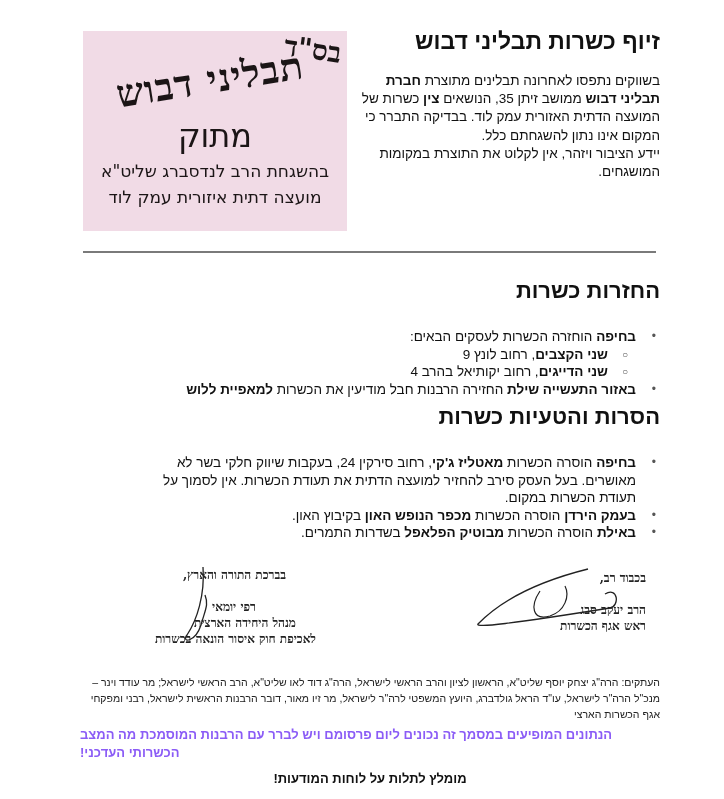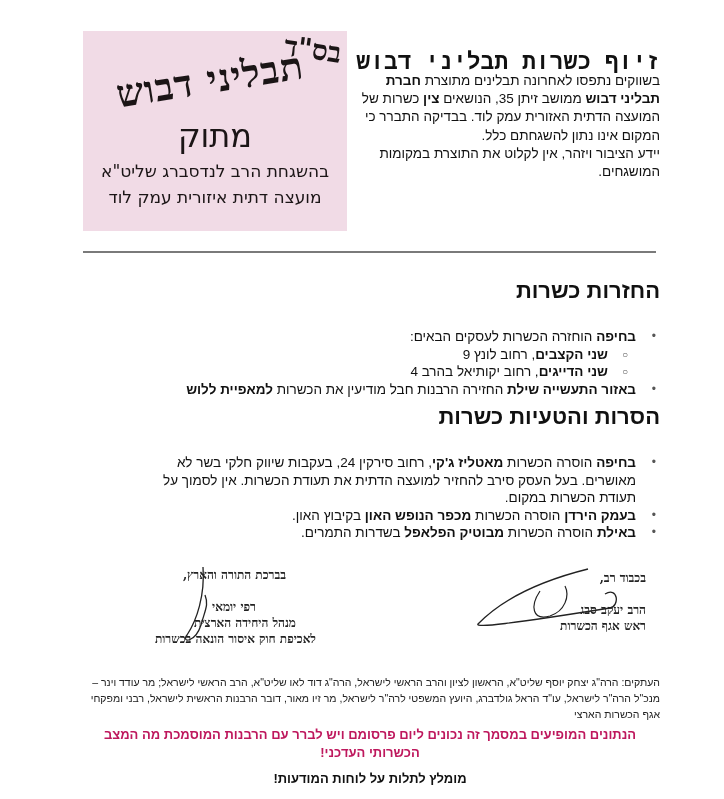--- a/index.html
+++ b/index.html
@@ -13,36 +13,36 @@
     .label-img {
       left: 83px; top: 31px; width: 264px; height: 200px;
       background: #f1dbe6; direction: rtl; text-align: center;
       font-family: "DejaVu Serif", serif; color: #1b1516; overflow: hidden;
     }
     .label-img .bsd { position: absolute; right: 6px; top: 2px; font-size: 28px; font-weight: bold; transform: rotate(8deg); }
     .label-img .brand { position: absolute; right: 10px; left: 0; top: 26px; font-size: 38px; font-weight: bold; transform: rotate(-9deg); letter-spacing: 1px; }
     .label-img .sweet { position: absolute; left: 0; right: 0; top: 86px; font-size: 32px; font-family: "DejaVu Sans", sans-serif; }
     .label-img .line { position: absolute; left: 0; right: 0; font-size: 17px; font-family: "DejaVu Sans", sans-serif; white-space: nowrap; }
     
-    .top-title { right: 64px; top: 50px; font-size: 23px; font-weight: bold; white-space: nowrap; font-family: Liberation Mono, monospace; }
+    .top-title { right: 64px; top: 28px; font-size: 23px; font-weight: bold; white-space: nowrap; }
     .top-body { right: 64px; top: 72px; width: 300px; font-size: 13.5px; line-height: 18.2px; text-align: right; }
     .divider { left: 83px; top: 251px; width: 573px; height: 2px; background: #7a7a7a; }
     .section-title { right: 64px; font-size: 22px; font-weight: bold; white-space: nowrap; }
     ul.doc-list { margin: 12px; padding: 0; list-style: none; font-size: 13.5px; line-height: 17.6px; }
     ul.doc-list > li { position: relative; padding-right: 28px; }
     ul.doc-list > li::before { content: "•"; position: absolute; right: 8px; top: 0; color: #555; font-size: 12px; }
     ul.sub-list { margin: 0; padding: 0; list-style: none; }
     ul.sub-list > li { position: relative; padding-right: 28px; }
     ul.sub-list > li::before { content: "○"; position: absolute; right: 8px; top: 0; color: #555; font-size: 10px; }
     b { font-weight: bold; }
     
     .sig { font-family: "DejaVu Serif", serif; font-size: 12px; font-weight: bold; line-height: 16px; text-align: right; color: #222; }
     .sig-stroke { position: absolute; pointer-events: none; }
     .cc { right: 64px; top: 674px; width: 575px; font-size: 10.5px; line-height: 16px; text-align: right; color: #222; }
-    .warn { left: 80px; right: 64px; top: 726px; font-size: 13px; font-weight: bold; color: #be185d; text-align: center; line-height: 18px; }
+    .warn { left: 80px; right: 64px; top: 726px; font-size: 13px; font-weight: bold; color: #8b5cf6; text-align: left; line-height: 18px; }
     .recommend { left: 80px; right: 64px; top: 771px; font-size: 13px; font-weight: bold; text-align: center; }
   </style>
 </head>
 <body>
 
 <div class="abs label-img">
   <div class="bsd">בס"ד</div>
   <div class="brand">תבליני דבוש</div>
   <div class="sweet">מתוק</div>
   <div class="line" style="top:130px">בהשגחת הרב לנדסברג שליט"א</div>

